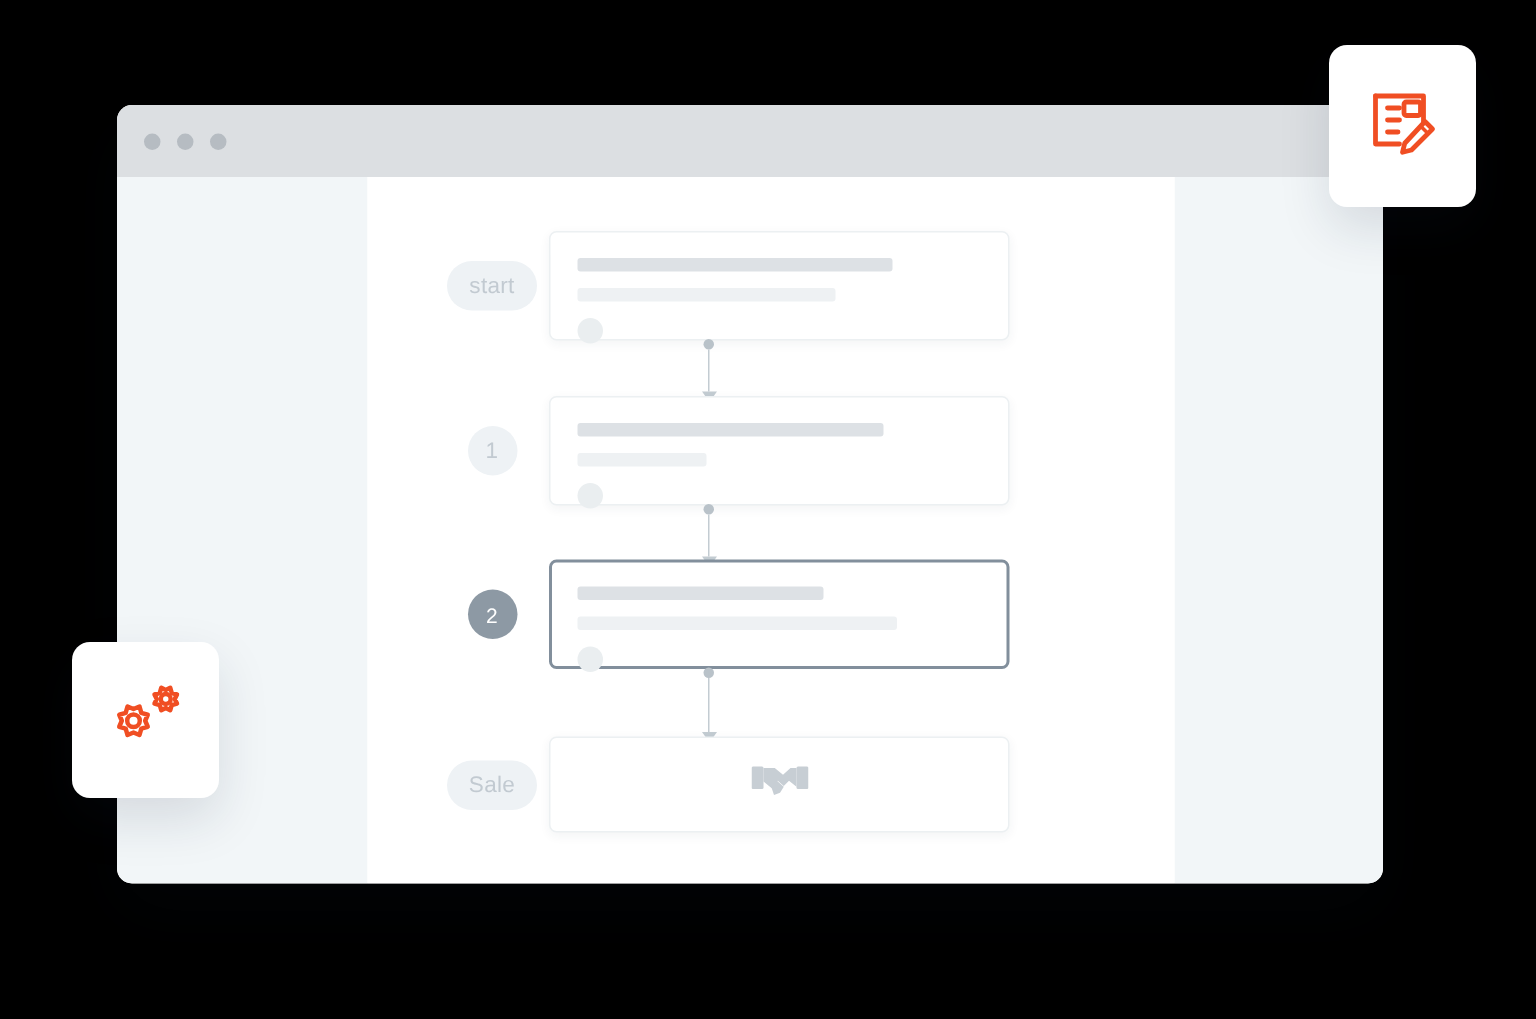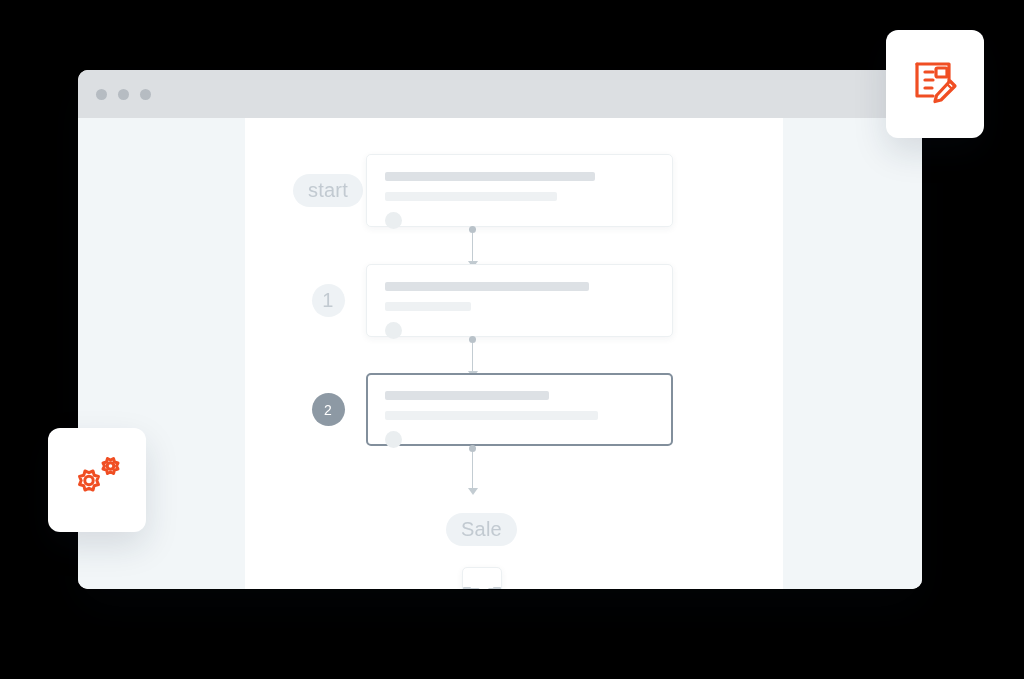--- a/index.html
+++ b/index.html
@@ -98,21 +98,21 @@
     justify-content: center;
     align-items: center;
   }
 
   .badge {
     display: inline-flex;
     align-items: center;
     justify-content: center;
     height: 33px;
     border-radius: 17px;
-    font-size: 20px;
+    font-size: 15px;
     background: #eef2f5;
     color: #c2cad1;
     letter-spacing: 0.2px;
   }
   .badge.pill { padding: 0 15px; }
   .badge.round { width: 33px; padding: 0; }
   .badge.active {
     background: #8d99a4;
     color: #ffffff;
     font-size: 14px;
@@ -263,21 +263,21 @@
             <div class="skeleton-circle"></div>
           </div>
         </div>
 
         <div class="connector" style="left:222px; top:327px; height:50px;">
           <div class="conn-dot"></div>
           <div class="conn-line" style="height:36px;"></div>
           <div class="conn-head"></div>
         </div>
 
-        <div class="flow-row" style="top:373px;flex-direction:column;">
+        <div class="flow-row" style="top:373px;">
           <div class="badge-slot">
             <span class="badge pill">Sale</span>
           </div>
           <div class="card icon-card">
             <span>
               <svg width="38" height="30" viewBox="0 0 38 30" fill="none">
                 <rect x="0" y="5" width="8" height="15" rx="1" fill="#c7ced4"></rect>
                 <rect x="30" y="5" width="8" height="15" rx="1" fill="#c7ced4"></rect>
                 <path d="M8 6 L15.5 6 L21 10.5 L26 6 L30 6 L30 18.5 L25 14.5 L21.5 18 L17.5 14.5 L13.5 19.5 L8 15 Z" fill="#c7ced4"></path>
                 <path d="M13 18 L17 14.5 L21.5 18.5 L19 22.5 L15 24 Z" fill="#c7ced4"></path>

